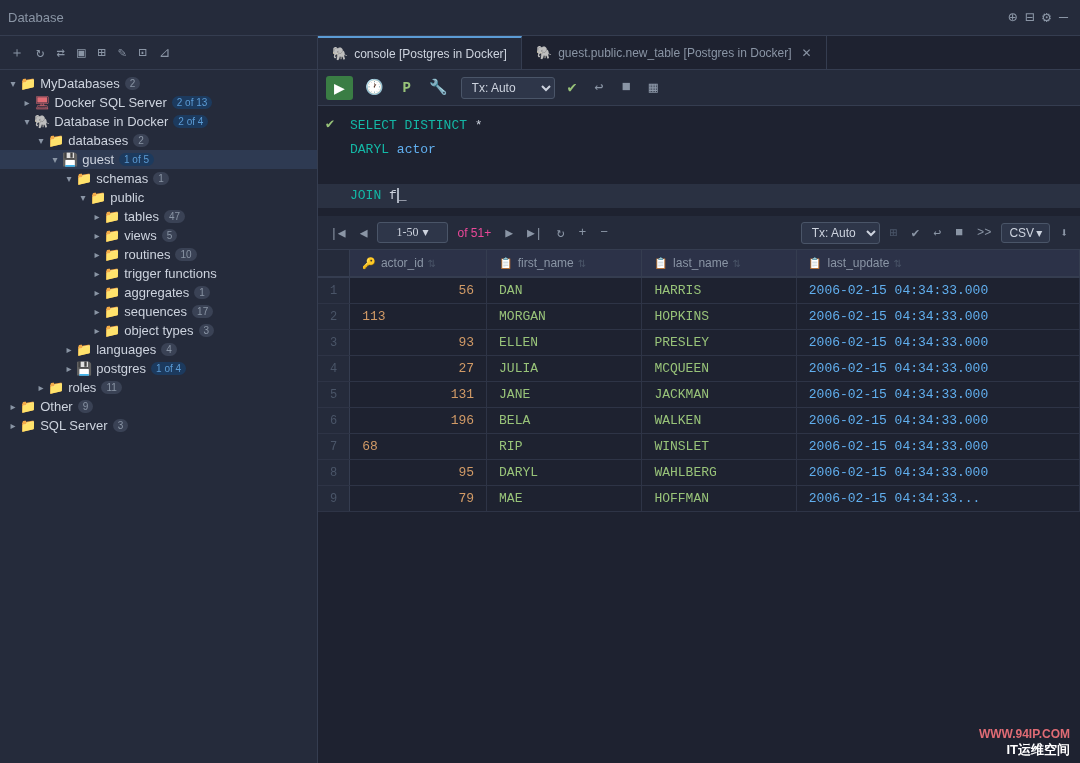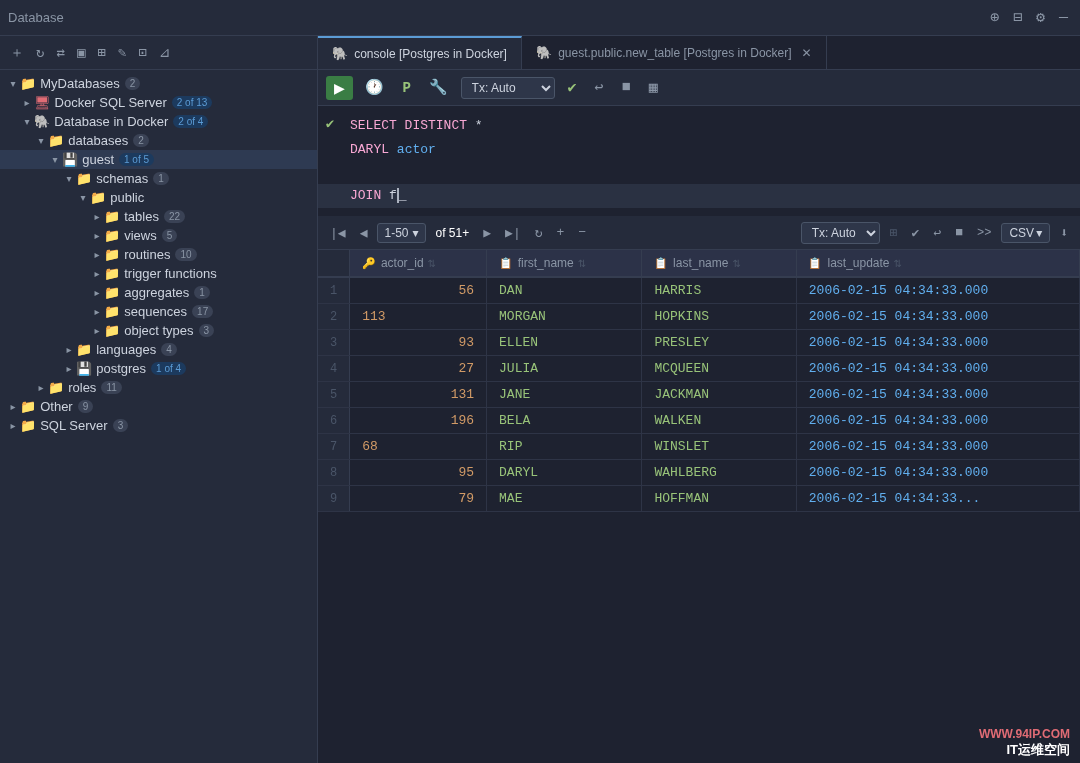--- a/index.html
+++ b/index.html
@@ -16,21 +16,21 @@
     }
 
     
     .top-toolbar {
       background: #252b3b;
       border-bottom: 1px solid #353d50;
       display: flex;
       align-items: center;
       height: 36px;
       padding: 0 8px;
-      gap: 6px;
+      gap: 0;
       flex-shrink: 0;
     }
     .toolbar-title {
       color: #8a95a5;
       font-size: 13px;
       font-family: sans-serif;
     }
     .toolbar-sep {
       flex: 1;
     }
@@ -216,21 +216,21 @@
       color: #98c379;
       font-size: 14px;
     }
     .line-content {
       flex: 1;
       padding: 0 8px;
       font-family: 'Courier New', monospace;
       font-size: 13px;
       line-height: 22px;
     }
-    .kw { color: #f9a8d4; }
+    .kw { color: #14b8a6; }
     .ident { color: #61afef; }
     .op { color: #cdd3de; }
     .cursor-line { background: #2a3142; }
 
     
     .autocomplete {
       background: #2c3248;
       border: 1px solid #4a5568;
       position: absolute;
       left: 390px;
@@ -271,28 +271,28 @@
       color: #8a95a5;
       cursor: pointer;
       font-size: 13px;
       padding: 2px 4px;
     }
     .page-info {
       background: #2e3649;
       color: #cdd3de;
       border: 1px solid #4a5568;
       border-radius: 3px;
-      padding: 2px 6px;
+      padding: 2px 18px;
       font-size: 12px;
-      font-family: Liberation Sans, sans-serif;
+      font-family: Liberation Serif, serif;
       display: flex;
       align-items: center;
       gap: 4px;
     }
-    .page-sep { margin: 0 4px; color: #ffffff; font-size: 12px; font-family: sans-serif; }
+    .page-sep { margin: 0 4px; color: #ec4899; font-size: 12px; font-family: sans-serif; }
     .csv-btn {
       display: flex;
       align-items: center;
       gap: 2px;
       background: #2e3649;
       border: 1px solid #4a5568;
       border-radius: 3px;
       padding: 2px 7px;
       color: #cdd3de;
       font-size: 12px;
@@ -443,21 +443,21 @@
         <div class="tree-item" style="padding-left: 76px;">
     <span class="tree-arrow">▾</span>
     <span style="color:#e5c07b;margin-right:4px;">📁</span>
     <span class="tree-label">public</span>
 
   </div>
         <div class="tree-item" style="padding-left: 90px;">
     <span class="tree-arrow">▸</span>
     <span style="color:#e5c07b;margin-right:4px;">📁</span>
     <span class="tree-label">tables</span>
-    <span class="tree-badge">22</span>
+    <span class="tree-badge">47</span>
   </div>
         <div class="tree-item" style="padding-left: 90px;">
     <span class="tree-arrow">▸</span>
     <span style="color:#e5c07b;margin-right:4px;">📁</span>
     <span class="tree-label">views</span>
     <span class="tree-badge">5</span>
   </div>
         <div class="tree-item" style="padding-left: 90px;">
     <span class="tree-arrow">▸</span>
     <span style="color:#e5c07b;margin-right:4px;">📁</span>

